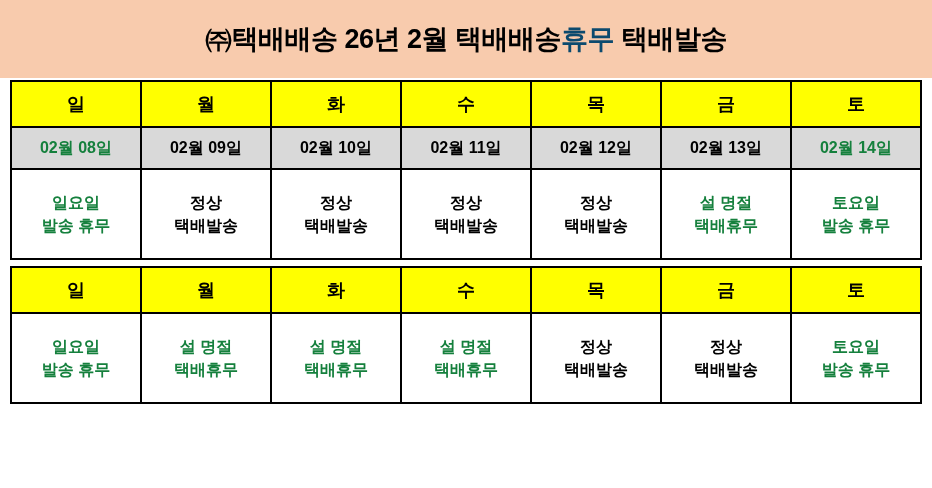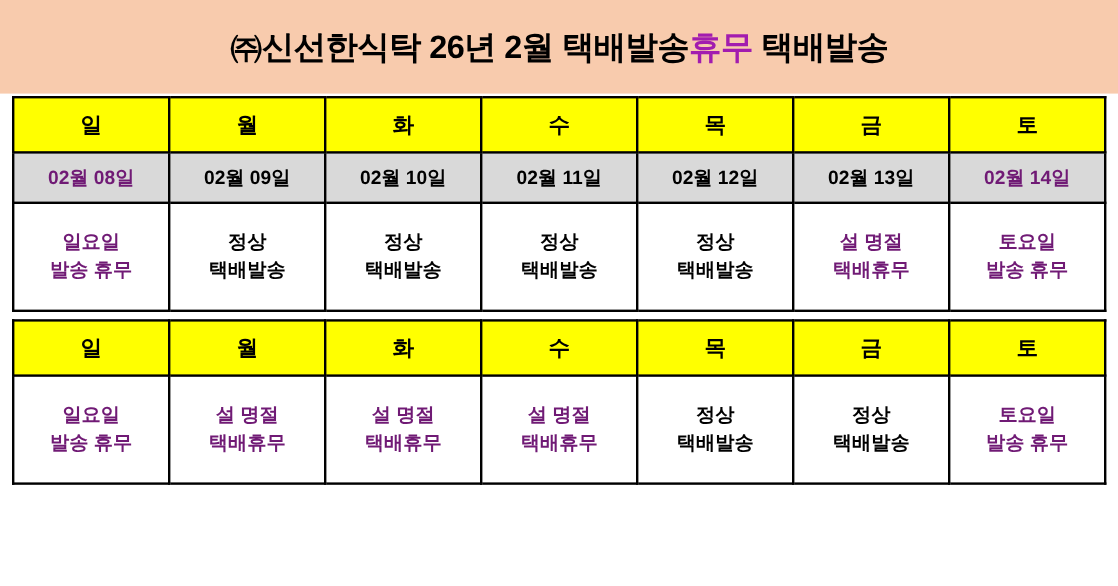--- a/index.html
+++ b/index.html
@@ -30,21 +30,21 @@
     border-bottom: 2px solid #ffffff;
   }
   .title-text {
     font-size: 27px;
     font-weight: bold;
     color: #000000;
     letter-spacing: -0.5px;
     white-space: nowrap;
   }
   .title-text .hl {
-    color: #a21caf;
+    color: #0c4a6e;
   }
   
   .cal {
     border-collapse: collapse;
     table-layout: fixed;
     width: 912px;
     margin: 0 10px;
   }
   .cal td {
     border: 2px solid #000000;
@@ -66,38 +66,38 @@
     font-size: 16px;
   }
   tr.note-row td {
     background: #ffffff;
     height: 88px;
     font-size: 16px;
     line-height: 1.45;
     border-radius: 23px;
   }
   td.red {
-    color: #701a75;
+    color: #15803d;
   }
   td.blank-gap {
     border: none;
     height: 6px;
     background: #ffffff;
   }
   .line2 {
     display: block;
   }
 </style>
 </head>
 <body>
 
 <div class="sheet">
 
   <div class="title-bar">
-    <div class="title-text"><span>㈜신선한식탁 26년 2월 택배발송</span><span class="hl">휴무</span><span> 택배발송</span></div>
+    <div class="title-text"><span>㈜택배배송 26년 2월 택배배송</span><span class="hl">휴무</span><span> 택배발송</span></div>
   </div>
 
   <table class="cal">
     <tbody>
 
       <tr class="head-row">
         <td>일</td>
         <td>월</td>
         <td>화</td>
         <td>수</td>

